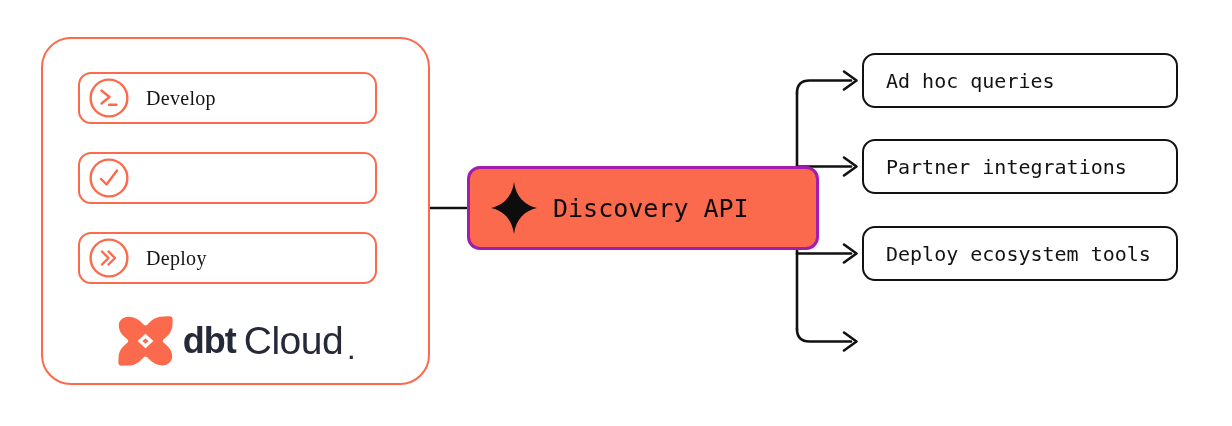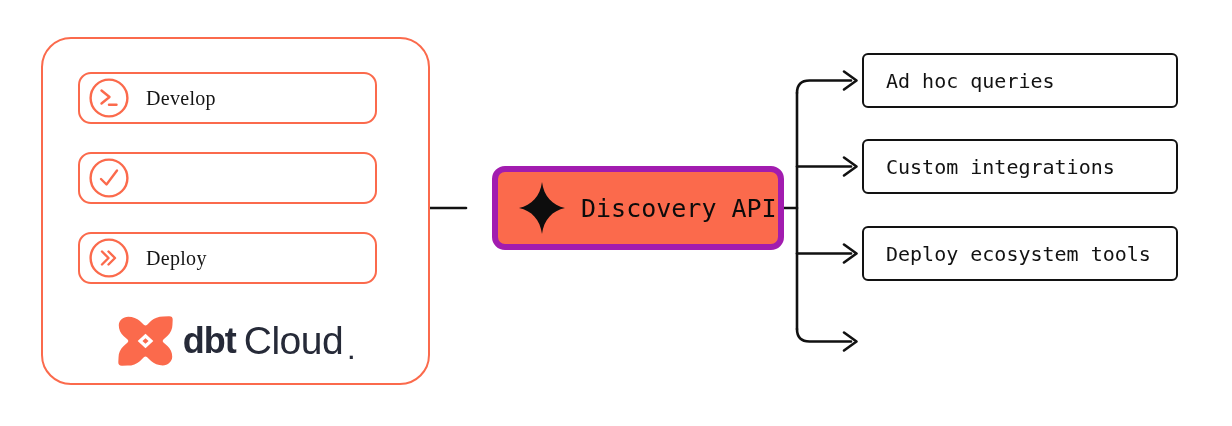--- a/index.html
+++ b/index.html
@@ -38,33 +38,33 @@
     display:flex;align-items:center;justify-content:center;gap:9px;
     color:#262A38;font-family:"Liberation Sans", sans-serif;
   }
   .logo-mark{display:block;}
   .logo-dbt{font-size:36px;font-weight:800;letter-spacing:-1px;}
   .logo-cloud{font-size:39px;font-weight:400;letter-spacing:-0.5px;margin-left:-1px;}
   .logo-dot{font-size:22px;font-weight:700;align-self:flex-end;margin-left:-4px;margin-bottom:2px;}
 
   
   .api-node{
-    position:absolute;left:467px;top:166px;width:292px;height:84px;
-    background:#FB6A4C;border:6px solid #a21caf;border-radius:13px;
+    position:absolute;left:467px;top:166px;width:352px;height:84px;
+    background:#FB6A4C;border:3px solid #a21caf;border-radius:13px;
     box-sizing:border-box;z-index:1;
-    display:flex;align-items:center;gap:15px;padding-left:20px;margin-left:25px;
+    display:flex;align-items:center;gap:15px;padding-left:20px;
   }
   .api-label{
     font-size:25px;font-weight:500;color:#0b0b0b;white-space:nowrap;
   }
 
   
   .out-box{
     position:absolute;left:862px;width:316px;height:55px;
-    background:#ffffff;border:2.6px solid #121212;border-radius:6px;
+    background:#ffffff;border:2.6px solid #121212;border-radius:13px;
     box-sizing:border-box;z-index:1;
     display:flex;align-items:center;padding-left:22px;
   }
   .out-1{top:53px}.out-2{top:139px}.out-3{top:226px}.out-4{top:314px}
   .out-label{
     font-size:20px;font-weight:500;color:#121212;white-space:nowrap;
   }
 </style>
 </head>
 <body>
@@ -148,19 +148,19 @@
         C 22.2 38.8 13.6 29.6 1 27
         C 13.6 24.4 22.2 15.2 24 1 Z"></path>
     </svg>
     <span class="api-label">Discovery API</span>
   </div>
 
   <div class="out-box out-1">
     <span class="out-label">Ad hoc queries</span>
   </div>
   <div class="out-box out-2">
-    <span class="out-label">Custom integrations</span>
+    <span class="out-label">Partner integrations</span>
   </div>
   <div class="out-box out-3">
     <span class="out-label">Deploy ecosystem tools</span>
   </div>
 
 </div>
 
 </body></html>

